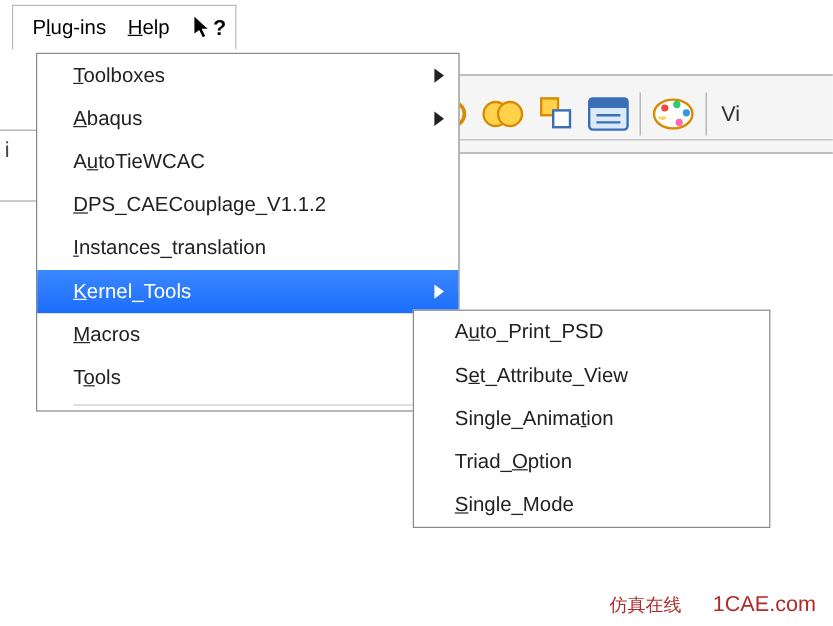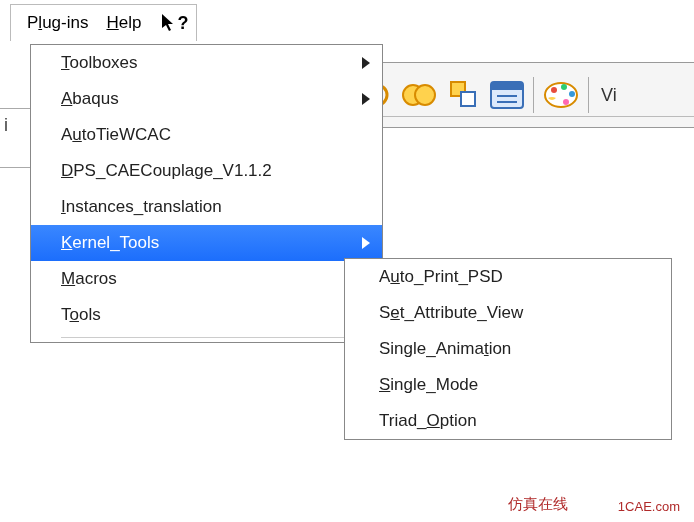--- a/index.html
+++ b/index.html
@@ -98,36 +98,36 @@
     width: 0; height: 0;
     border-top: 6px solid transparent;
     border-bottom: 6px solid transparent;
     border-left: 8px solid #222;
   }
   .row.highlight .arrow { border-left-color: #fff; }
   .secondary-menu {
     position: absolute;
     top: 258px;
     left: 344px;
-    width: 328px;
+    width: 298px;
     border: 1px solid #888;
     background: #fff;
   }
   .secondary-menu .srow {
     display: flex;
     align-items: center;
     padding: 8px 12px 8px 34px;
     color: #222;
     gap: 10px;
   }
   .secondary-menu .accel { margin-left: auto; }
   .watermark1 {
     position: absolute;
     bottom: 8px; right: 14px;
-    font-size: 13px;
+    font-size: 18px;
     color: #b02a2a;
   }
   .watermark2 {
     position: absolute;
     bottom: 8px; right: 126px;
     font-size: 15px;
     color: #b02a2a;
   }
   .icn { display:inline-flex; align-items:center; justify-content:center; }
   .vi-label { font-size: 18px; color:#333; margin-left:4px; }
@@ -236,21 +236,21 @@
   <div class="srow">
     <span><span>A</span><span class="underline">u</span><span>to_Print_PSD</span></span>
   </div>
   <div class="srow">
     <span><span>S</span><span class="underline">e</span><span>t_Attribute_View</span></span>
   </div>
   <div class="srow">
     <span><span>Single_Anima</span><span class="underline">t</span><span>ion</span></span>
   </div>
   <div class="srow">
+    <span><span>Triad_</span><span class="underline">O</span><span>ption</span></span>
+  </div>
+  <div class="srow">
     <span><span></span><span class="underline">S</span><span>ingle_Mode</span></span>
-  </div>
-  <div class="srow">
-    <span><span>Triad_</span><span class="underline">O</span><span>ption</span></span>
   </div>
 </div>
 
 <div class="watermark2">仿真在线</div>
 <div class="watermark1">1CAE.com</div>
 
 </body></html>

